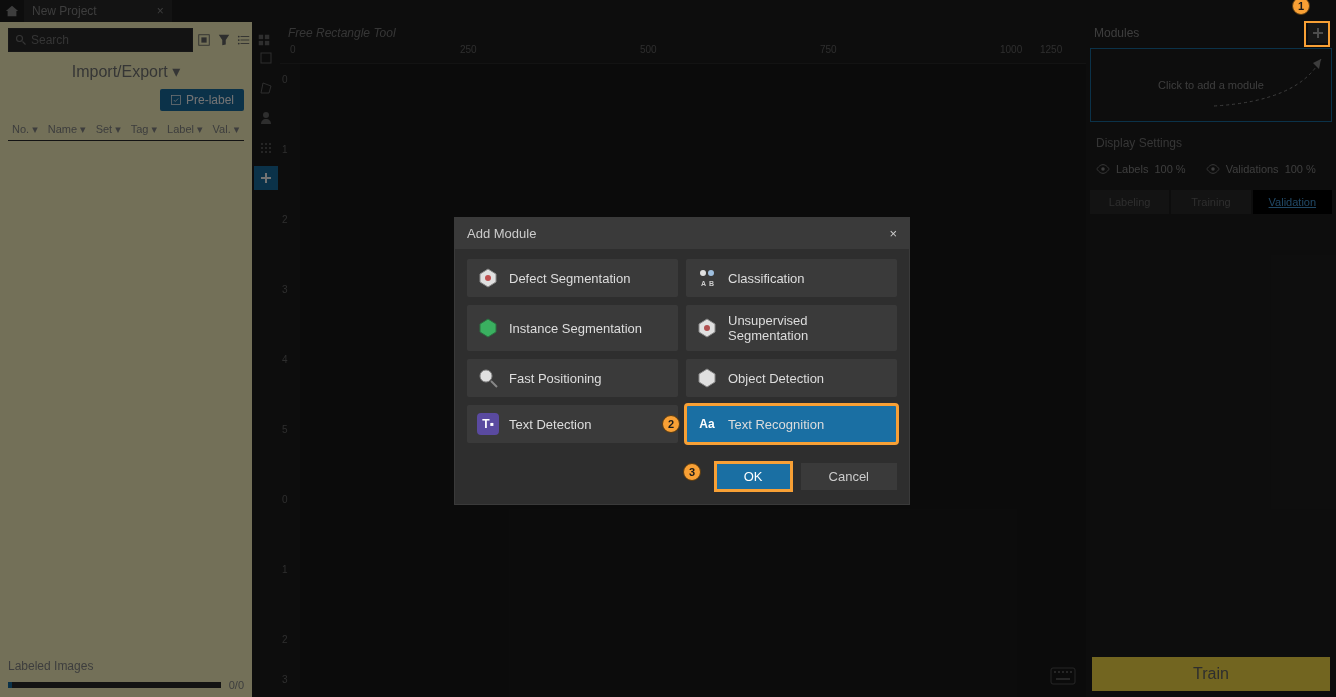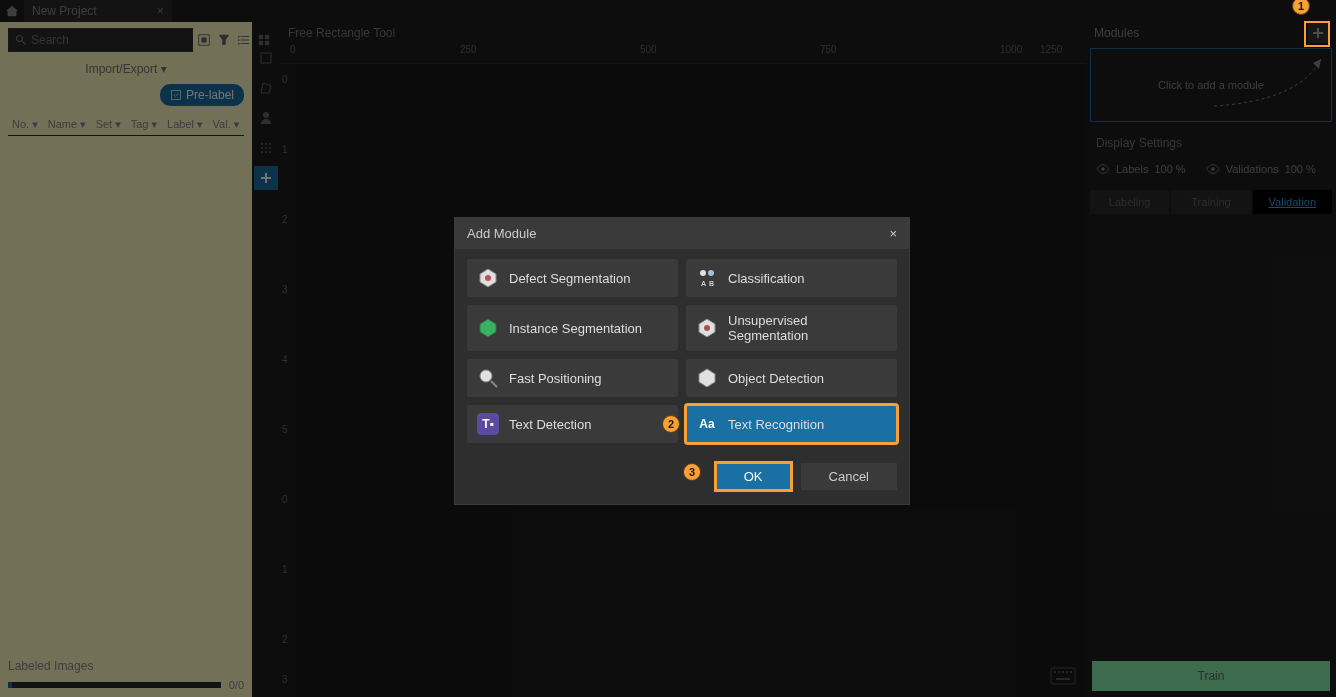--- a/index.html
+++ b/index.html
@@ -13,39 +13,39 @@
 
 
 .main { display:flex; height:675px; }
 
 
 .left-panel { width:252px; background:#fef9c3; display:flex; flex-direction:column; padding:6px 8px; position:relative; }
 .search-row { display:flex; align-items:center; gap:4px; margin-bottom:6px; }
 .search-box { flex:1; display:flex; align-items:center; background:#2a2a2a; border:1px solid #333; height:24px; padding:0 6px; gap:4px; color:#777; }
 .search-box input { flex:1; background:none; border:none; outline:none; color:#888; font-size:12px; }
 .search-tools { display:flex; gap:6px; color:#666; }
-.import-row { text-align:center; padding:4px 0; color:#777; font-size:12px; }
+.import-row { text-align:center; padding:4px 0; color:#777; font-size:16px; }
 .prelabel-row { display:flex; justify-content:flex-end; padding:4px 0 8px 0; }
-.prelabel-btn { background:#1a6fa3; color:#fff; border:none; padding:4px 10px; font-size:12px; border-radius:10px; display:flex; align-items:center; gap:4px; }
+.prelabel-btn { background:#1a6fa3; color:#fff; border:none; padding:4px 10px; font-size:12px; border-radius:2px; display:flex; align-items:center; gap:4px; }
 .col-headers { display:flex; gap:2px; color:#888; font-size:11px; padding:4px 0; border-bottom:1px solid #2a2a2a; }
 .col-headers span { padding:0 4px; }
 .labeled-section { margin-top:auto; }
 .labeled-title { padding:6px 0; color:#888; }
 .progress-row { display:flex; align-items:center; gap:8px; }
 .progress-bar { flex:1; height:6px; background:#2a2a2a; position:relative; }
 .progress-fill { position:absolute; left:0; top:0; height:100%; width:2%; background:#1a6fa3; }
 .progress-txt { color:#888; font-size:11px; }
 
 
 .center { flex:1; display:flex; background:#171717; }
 .tool-strip { width:28px; background:#1e1e1e; display:flex; flex-direction:column; align-items:center; padding-top:24px; gap:6px; }
 .tool-btn { width:24px; height:24px; display:flex; align-items:center; justify-content:center; color:#666; }
 .tool-btn.active { background:#1a6fa3; color:#fff; }
 .canvas-wrap { flex:1; display:flex; flex-direction:column; }
-.canvas-header { height:22px; display:flex; align-items:center; padding:0 8px; background:#1e1e1e; color:#777; font-size:12px; }
+.canvas-header { height:22px; display:flex; align-items:center; padding:0 8px; background:#1e1e1e; color:#777; font-size:12px;font-style:italic; }
 .ruler-h { height:20px; background:#1e1e1e; position:relative; border-bottom:1px solid #2a2a2a; }
 .ruler-h .tick { position:absolute; top:0; font-size:10px; color:#666; }
 .canvas-body { flex:1; display:flex; }
 .ruler-v { width:20px; background:#1e1e1e; position:relative; }
 .ruler-v .tick { position:absolute; left:2px; font-size:10px; color:#666; }
 .canvas { flex:1; background:#1a1a1a; position:relative; }
 .keyboard-icon { position:absolute; right:10px; bottom:12px; color:#555; }
 
 
 .right-panel { width:250px; background:#1e1e1e; display:flex; flex-direction:column; }
@@ -54,21 +54,21 @@
 .add-mod-btn { width:20px; height:20px; display:flex; align-items:center; justify-content:center; color:#aaa; background:#333; position:relative; }
 .callout { position:absolute; width:18px; height:18px; border-radius:50%; background:#f8a035; border:1px solid #5a3b10; display:flex; align-items:center; justify-content:center; font-size:11px; color:#1a1a1a; font-weight:bold; z-index:60; }
 .add-box { margin:4px 4px 8px 4px; height:74px; border:1px solid #1a6fa3; display:flex; align-items:center; justify-content:center; color:#888; font-size:11px; position:relative; }
 .disp-title { padding:6px 10px; color:#777; font-size:12px; }
 .disp-row { display:flex; padding:6px 10px; gap:20px; color:#888; font-size:11px; }
 .disp-row .block { display:flex; align-items:center; gap:6px; }
 .tab-row { display:flex; margin:8px 4px; gap:2px; }
 .tab-row .rtab { flex:1; text-align:center; padding:6px 0; background:#2a2a2a; color:#666; font-size:11px; }
 .tab-row .rtab.active { background:#000000; color:#4aa0e0;text-decoration:underline; }
 .bottom-btns { margin-top:auto; padding:6px; display:flex; flex-direction:column; gap:6px; }
-.bottom-btns .wide { background:#86efac; color:#666; text-align:center; padding:8px 0; font-size:12px; }
+.bottom-btns .wide { background:#fde047; color:#666; text-align:center; padding:8px 0; font-size:16px; }
 .bottom-btns .row2 { display:flex; gap:6px; }
 .bottom-btns .row2 div { flex:1; background:#2a2a2a; color:#666; text-align:center; padding:8px 0; font-size:12px; }
 
 
 .dim { position:absolute; inset:0; background:rgba(0,0,0,0.55); z-index:10; }
 .modal { position:absolute; left:454px; top:217px; width:456px; background:#2e2e2e; z-index:50; border:1px solid #3a3a3a; font-size:13px; }
 .modal-title { display:flex; align-items:center; justify-content:space-between; padding:8px 12px; background:#3a3a3a; color:#ccc; }
 .modal-close { color:#ccc; cursor:pointer; }
 .modal-body { padding:10px 12px; display:grid; grid-template-columns:1fr 1fr; gap:8px; }
 .mod-item { display:flex; align-items:center; gap:10px; background:#3a3a3a; padding:8px 10px; color:#ddd; border-radius:2px; cursor:pointer; }

